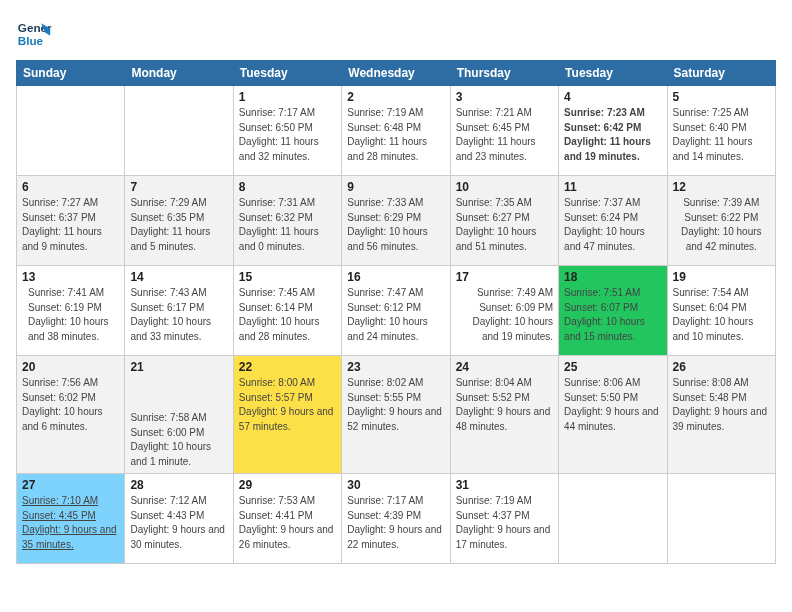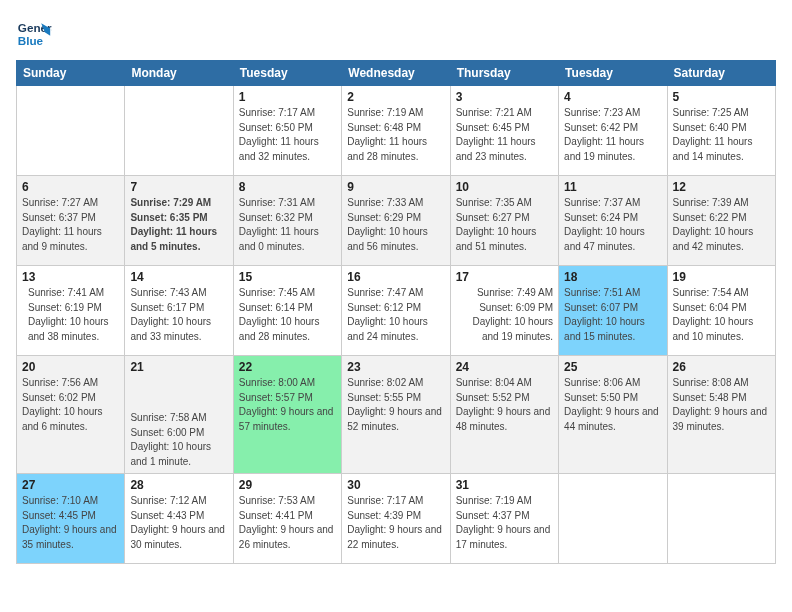--- a/index.html
+++ b/index.html
@@ -127,41 +127,41 @@
 Daylight: 11 hours and 28 minutes.</div>
         </td>
         <td style="background-color: rgb(255, 255, 255);">
           <span class="day-num">3</span>
           <div class="day-detail" style="white-space: pre-line;">Sunrise: 7:21 AM
 Sunset: 6:45 PM
 Daylight: 11 hours and 23 minutes.</div>
         </td>
         <td style="background-color: rgb(255, 255, 255);">
           <span class="day-num">4</span>
-          <div class="day-detail" style="white-space: pre-line;">Sunrise: 7:23 AM
+          <div class="day-detail" style="white-space: pre-line; font-weight: bold;">Sunrise: 7:23 AM
 Sunset: 6:42 PM
 Daylight: 11 hours and 19 minutes.</div>
         </td>
         <td style="background-color: rgb(255, 255, 255);">
           <span class="day-num">5</span>
           <div class="day-detail" style="white-space: pre-line;">Sunrise: 7:25 AM
 Sunset: 6:40 PM
 Daylight: 11 hours and 14 minutes.</div>
         </td>
       </tr>
       <tr>
         <td style="background-color: rgb(242, 242, 242);">
           <span class="day-num">6</span>
           <div class="day-detail" style="white-space: pre-line;">Sunrise: 7:27 AM
 Sunset: 6:37 PM
 Daylight: 11 hours and 9 minutes.</div>
         </td>
         <td style="background-color: rgb(242, 242, 242);">
           <span class="day-num">7</span>
-          <div class="day-detail" style="white-space: pre-line; font-weight: bold;">Sunrise: 7:29 AM
+          <div class="day-detail" style="white-space: pre-line;">Sunrise: 7:29 AM
 Sunset: 6:35 PM
 Daylight: 11 hours and 5 minutes.</div>
         </td>
         <td style="background-color: rgb(242, 242, 242);">
           <span class="day-num">8</span>
           <div class="day-detail" style="white-space: pre-line;">Sunrise: 7:31 AM
 Sunset: 6:32 PM
 Daylight: 11 hours and 0 minutes.</div>
         </td>
         <td style="background-color: rgb(242, 242, 242);">
@@ -177,21 +177,21 @@
 Daylight: 10 hours and 51 minutes.</div>
         </td>
         <td style="background-color: rgb(242, 242, 242);">
           <span class="day-num">11</span>
           <div class="day-detail" style="white-space: pre-line;">Sunrise: 7:37 AM
 Sunset: 6:24 PM
 Daylight: 10 hours and 47 minutes.</div>
         </td>
         <td style="background-color: rgb(242, 242, 242);">
           <span class="day-num">12</span>
-          <div class="day-detail" style="white-space: pre-line;">Sunrise: 7:39 AM
+          <div class="day-detail" style="white-space: pre-line; text-align: center;">Sunrise: 7:39 AM
 Sunset: 6:22 PM
 Daylight: 10 hours and 42 minutes.</div>
         </td>
       </tr>
       <tr>
         <td style="background-color: rgb(255, 255, 255);">
           <span class="day-num">13</span>
           <div class="day-detail" style="white-space: pre-line; margin-left: 6px;">Sunrise: 7:41 AM
 Sunset: 6:19 PM
 Daylight: 10 hours and 38 minutes.</div>
@@ -213,21 +213,21 @@
           <div class="day-detail" style="white-space: pre-line;">Sunrise: 7:47 AM
 Sunset: 6:12 PM
 Daylight: 10 hours and 24 minutes.</div>
         </td>
         <td style="background-color: rgb(255, 255, 255);">
           <span class="day-num">17</span>
           <div class="day-detail" style="white-space: pre-line; text-align: right;">Sunrise: 7:49 AM
 Sunset: 6:09 PM
 Daylight: 10 hours and 19 minutes.</div>
         </td>
-        <td style="background-color: #7dd3fc;">
+        <td style="background-color: #22c55e;">
           <span class="day-num">18</span>
           <div class="day-detail" style="white-space: pre-line;">Sunrise: 7:51 AM
 Sunset: 6:07 PM
 Daylight: 10 hours and 15 minutes.</div>
         </td>
         <td style="background-color: rgb(255, 255, 255);">
           <span class="day-num">19</span>
           <div class="day-detail" style="white-space: pre-line;">Sunrise: 7:54 AM
 Sunset: 6:04 PM
 Daylight: 10 hours and 10 minutes.</div>
@@ -239,21 +239,21 @@
           <div class="day-detail" style="white-space: pre-line;">Sunrise: 7:56 AM
 Sunset: 6:02 PM
 Daylight: 10 hours and 6 minutes.</div>
         </td>
         <td style="background-color: rgb(242, 242, 242);">
           <span class="day-num">21</span>
           <div class="day-detail" style="white-space: pre-line; margin-top: 37px;">Sunrise: 7:58 AM
 Sunset: 6:00 PM
 Daylight: 10 hours and 1 minute.</div>
         </td>
-        <td style="background-color: #86efac; margin-top: 35px;">
+        <td style="background-color: #fde047; margin-top: 35px;">
           <span class="day-num">22</span>
           <div class="day-detail" style="white-space: pre-line;">Sunrise: 8:00 AM
 Sunset: 5:57 PM
 Daylight: 9 hours and 57 minutes.</div>
         </td>
         <td style="background-color: rgb(242, 242, 242);">
           <span class="day-num">23</span>
           <div class="day-detail" style="white-space: pre-line;">Sunrise: 8:02 AM
 Sunset: 5:55 PM
 Daylight: 9 hours and 52 minutes.</div>
@@ -273,21 +273,21 @@
         <td style="background-color: rgb(242, 242, 242);">
           <span class="day-num">26</span>
           <div class="day-detail" style="white-space: pre-line;">Sunrise: 8:08 AM
 Sunset: 5:48 PM
 Daylight: 9 hours and 39 minutes.</div>
         </td>
       </tr>
       <tr>
         <td style="background-color: #7dd3fc;">
           <span class="day-num">27</span>
-          <div class="day-detail" style="white-space: pre-line;">Sunrise: 7:10 AM
+          <div class="day-detail" style="white-space: pre-line; text-decoration: underline;">Sunrise: 7:10 AM
 Sunset: 4:45 PM
 Daylight: 9 hours and 35 minutes.</div>
         </td>
         <td style="background-color: rgb(255, 255, 255);">
           <span class="day-num">28</span>
           <div class="day-detail" style="white-space: pre-line;">Sunrise: 7:12 AM
 Sunset: 4:43 PM
 Daylight: 9 hours and 30 minutes.</div>
         </td>
         <td style="background-color: rgb(255, 255, 255);">

